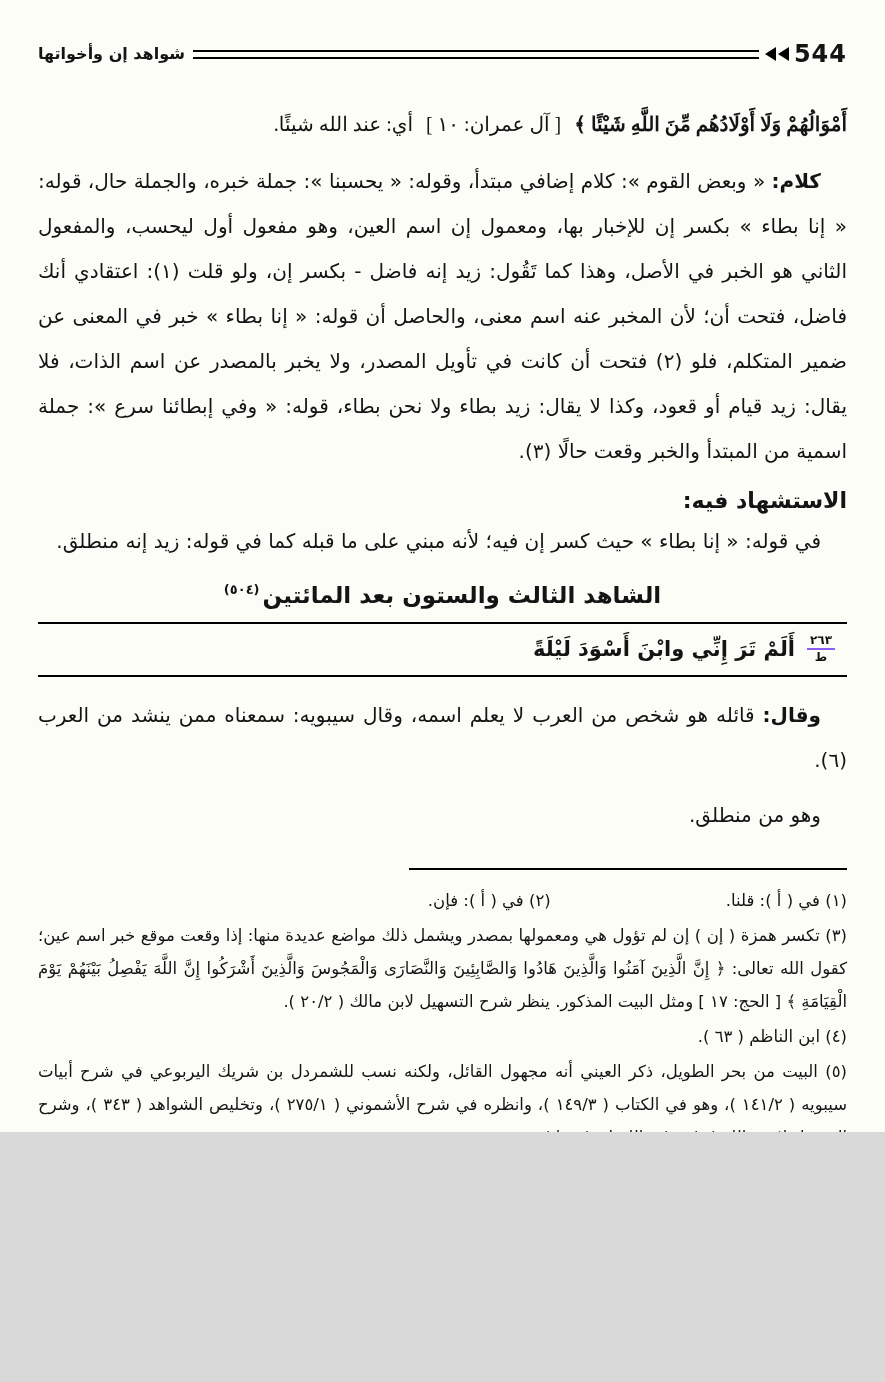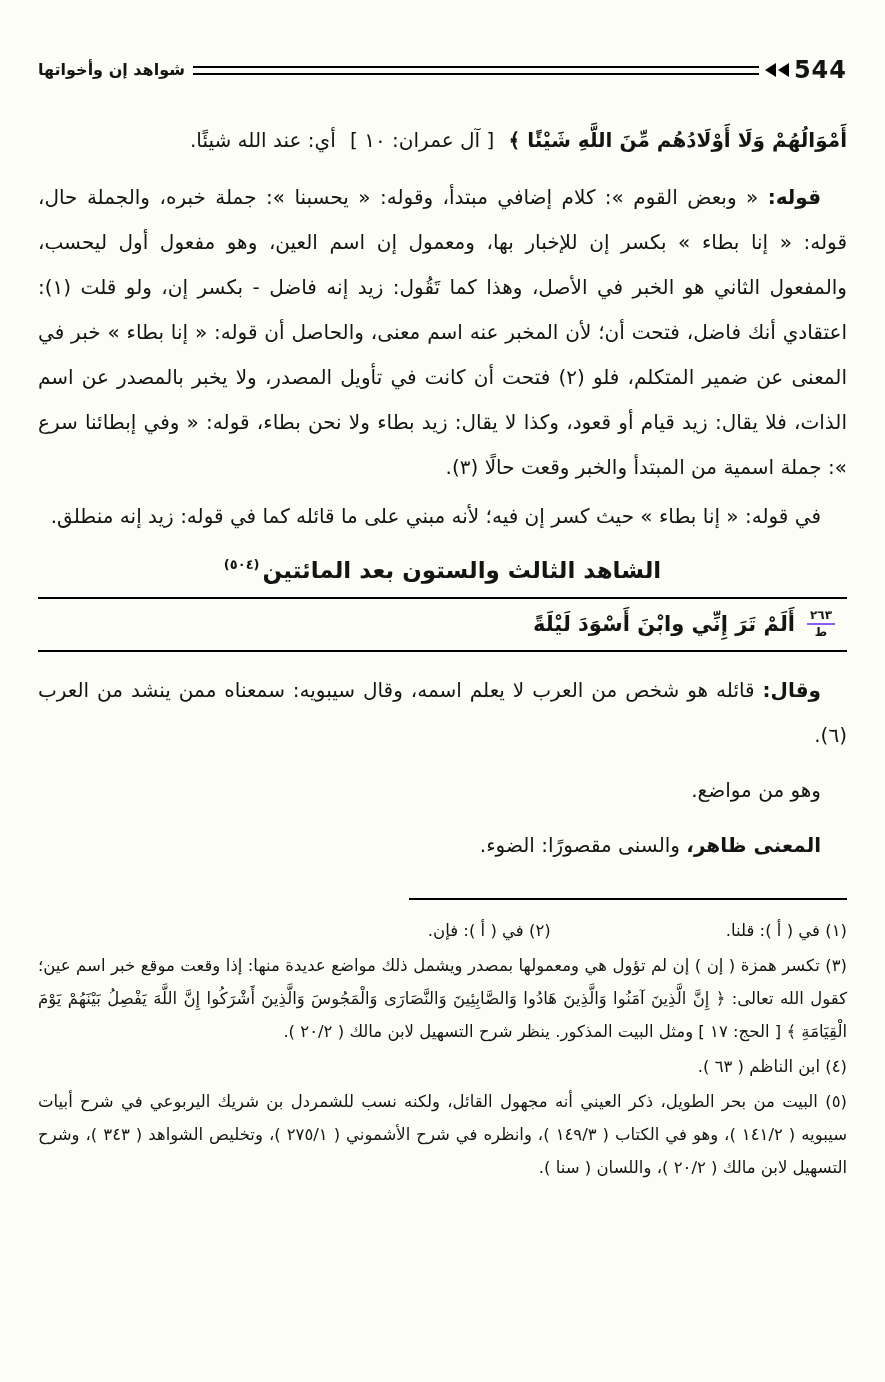--- a/index.html
+++ b/index.html
@@ -1,31 +1,31 @@
 <!DOCTYPE html>
 <html lang="ar" dir="rtl"><head>
 <meta charset="utf-8">
 <style>
   html,body{margin:0;padding:0;background:#d9d9d9;}
   .page{
-    width:885px;height:1382px;margin:0 auto;background:#fdfdf8;color:#141414;
+    width:885px;height:1132px;margin:0 auto;background:#fdfdf8;color:#141414;
     font-family:"DejaVu Sans",sans-serif;direction:rtl;box-sizing:border-box;
-    padding:56px 38px 24px;overflow:hidden;position:relative;
+    padding:40px 38px 24px;overflow:hidden;position:relative;
   }
   
   .page-header{direction:ltr;display:flex;align-items:center;margin-bottom:34px;}
   .chapter-title{font-size:16px;font-weight:bold;white-space:nowrap;padding-bottom:2px;}
   .header-rule{flex:1;height:5px;border-top:2px solid #000;border-bottom:2px solid #000;margin:0 6px 0 8px;}
   .header-ornament{display:flex;align-items:center;gap:2px;margin-right:5px;}
   .header-ornament i{display:block;width:0;height:0;border-top:7px solid transparent;border-bottom:7px solid transparent;border-right:11px solid #000;}
   .page-number{font-size:24px;font-weight:bold;letter-spacing:1px;}
   
   .para{font-size:20px;line-height:2.25;text-align:justify;margin:0 0 4px;}
   .indent{text-indent:26px;}
-  .quran-line{margin-bottom:12px;}
+  .quran-line{margin-bottom:12px;font-family:Liberation Serif, serif;}
   .quran-line .quran{font-weight:bold;}
   .quran-line > span{margin-left:8px;}
   .lead{font-weight:bold;}
   .sub-heading{font-size:22px;font-weight:bold;margin:14px 0 6px;}
   .shahid-heading{text-align:center;font-size:23px;font-weight:bold;margin:18px 0 14px;}
   .shahid-heading sup{font-size:13px;font-weight:bold;margin-right:3px;}
   
   .verse-block{
     border-top:2px solid #000;border-bottom:2px solid #000;
     padding:9px 0 11px;margin:0 0 16px;display:flex;align-items:center;
@@ -59,52 +59,49 @@
     <span class="page-number">544</span>
   </div>
 
   <p class="para quran-line">
     <span class="quran">أَمْوَالُهُمْ وَلَا أَوْلَادُهُم مِّنَ اللَّهِ شَيْئًا ﴾</span>
     <span class="quran-ref">[ آل عمران: ١٠ ]</span>
     <span>أي: عند الله شيئًا.</span>
   </p>
 
   <p class="para indent">
-    <span class="lead">قوله:</span>
+    <span class="lead">كلام:</span>
     <span>« وبعض القوم »: كلام إضافي مبتدأ، وقوله: « يحسبنا »: جملة خبره، والجملة حال، قوله: « إنا بطاء » بكسر إن للإخبار بها، ومعمول إن اسم العين، وهو مفعول أول ليحسب، والمفعول الثاني هو الخبر في الأصل، وهذا كما تَقُول: زيد إنه فاضل - بكسر إن، ولو قلت (١): اعتقادي أنك فاضل، فتحت أن؛ لأن المخبر عنه اسم معنى، والحاصل أن قوله: « إنا بطاء » خبر في المعنى عن ضمير المتكلم، فلو (٢) فتحت أن كانت في تأويل المصدر، ولا يخبر بالمصدر عن اسم الذات، فلا يقال: زيد قيام أو قعود، وكذا لا يقال: زيد بطاء ولا نحن بطاء، قوله: « وفي إبطائنا سرع »: جملة اسمية من المبتدأ والخبر وقعت حالًا (٣).</span>
   </p>
 
+  <h2 class="sub-heading">الاستشهاد فيه:</h2>
 
-  <p class="para indent">في قوله: « إنا بطاء » حيث كسر إن فيه؛ لأنه مبني على ما قائله كما في قوله: زيد إنه منطلق.</p>
+  <p class="para indent">في قوله: « إنا بطاء » حيث كسر إن فيه؛ لأنه مبني على ما قبله كما في قوله: زيد إنه منطلق.</p>
 
   <h2 class="shahid-heading">
     <span>الشاهد الثالث والستون بعد المائتين</span><sup>(٥٠٤)</sup>
   </h2>
 
   <div class="verse-block">
     <div class="verse-num-col">
       <span class="verse-num">٢٦٣</span>
       <span class="verse-mark">ط</span>
     </div>
     <span class="hemistich">أَلَمْ تَرَ إِنِّي وابْنَ أَسْوَدَ لَيْلَةً</span>
     <span class="verse-gap"></span>
     <span class="verse-endpad"></span>
   </div>
 
   <p class="para indent">
     <span class="lead">وقال:</span>
     <span>قائله هو شخص من العرب لا يعلم اسمه، وقال سيبويه: سمعناه ممن ينشد من العرب (٦).</span>
   </p>
 
-  <p class="para indent meter-line">وهو من مواضع.</p>
+  <p class="para indent meter-line">وهو من منطلق.</p>
 
-  <p class="para indent meaning-line">
-    <span class="lead">المعنى ظاهر،</span>
-    <span>والسنى مقصورًا: الضوء.</span>
-  </p>
 
   <div class="footnote-sep"></div>
 
   <div class="footnotes">
     <div class="fn-row">
       <span class="fn-a">(١) في ( أ ): قلنا.</span>
       <span class="fn-b">(٢) في ( أ ): فإن.</span>
     </div>
     <p>(٣) تكسر همزة ( إن ) إن لم تؤول هي ومعمولها بمصدر ويشمل ذلك مواضع عديدة منها: إذا وقعت موقع خبر اسم عين؛ كقول الله تعالى: ﴿ إِنَّ الَّذِينَ آمَنُوا وَالَّذِينَ هَادُوا وَالصَّابِئِينَ وَالنَّصَارَى وَالْمَجُوسَ وَالَّذِينَ أَشْرَكُوا إِنَّ اللَّهَ يَفْصِلُ بَيْنَهُمْ يَوْمَ الْقِيَامَةِ ﴾ [ الحج: ١٧ ] ومثل البيت المذكور. ينظر شرح التسهيل لابن مالك ( ٢٠/٢ ).</p>
     <p>(٤) ابن الناظم ( ٦٣ ).</p>

